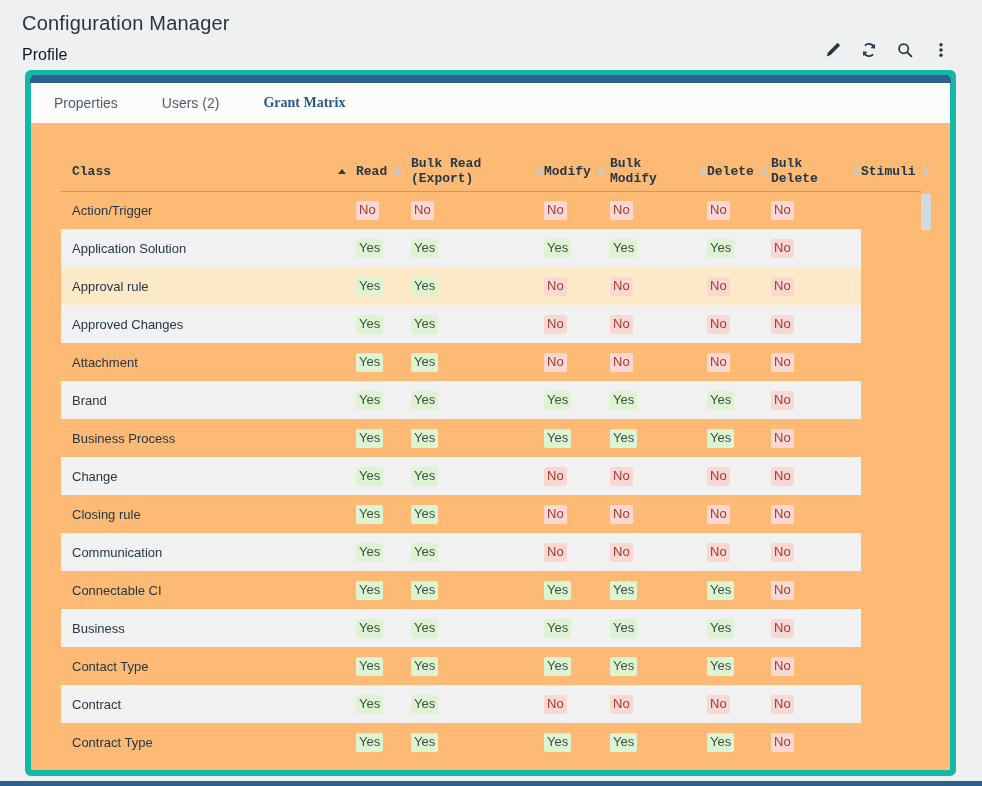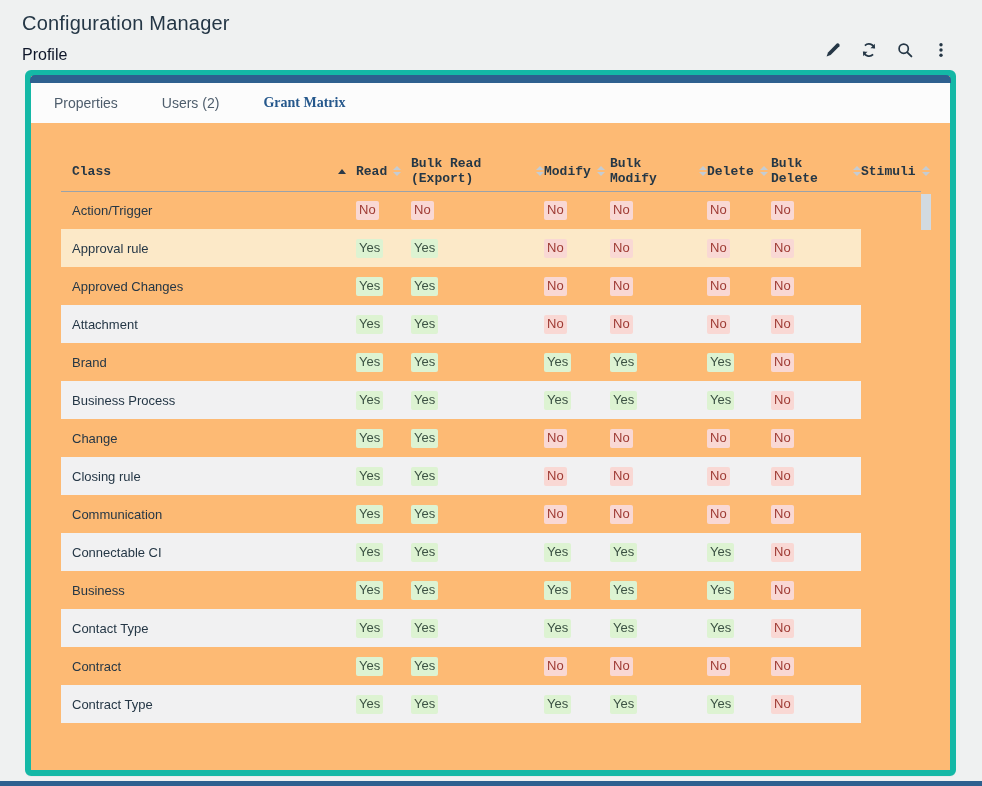--- a/index.html
+++ b/index.html
@@ -191,20 +191,29 @@
       <tbody>
           <tr>
             <td class="cell-class">Action/Trigger</td>
             <td><span class="badge no">No</span></td>
             <td><span class="badge no">No</span></td>
             <td><span class="badge no">No</span></td>
             <td><span class="badge no">No</span></td>
             <td><span class="badge no">No</span></td>
             <td><span class="badge no">No</span></td>
           </tr>
+          <tr>
+            <td class="cell-class">Application Solution</td>
+            <td><span class="badge yes">Yes</span></td>
+            <td><span class="badge yes">Yes</span></td>
+            <td><span class="badge yes">Yes</span></td>
+            <td><span class="badge yes">Yes</span></td>
+            <td><span class="badge yes">Yes</span></td>
+            <td><span class="badge no">No</span></td>
+          </tr>
           <tr class="highlight">
             <td class="cell-class">Approval rule</td>
             <td><span class="badge yes">Yes</span></td>
             <td><span class="badge yes">Yes</span></td>
             <td><span class="badge no">No</span></td>
             <td><span class="badge no">No</span></td>
             <td><span class="badge no">No</span></td>
             <td><span class="badge no">No</span></td>
           </tr>
           <tr>

